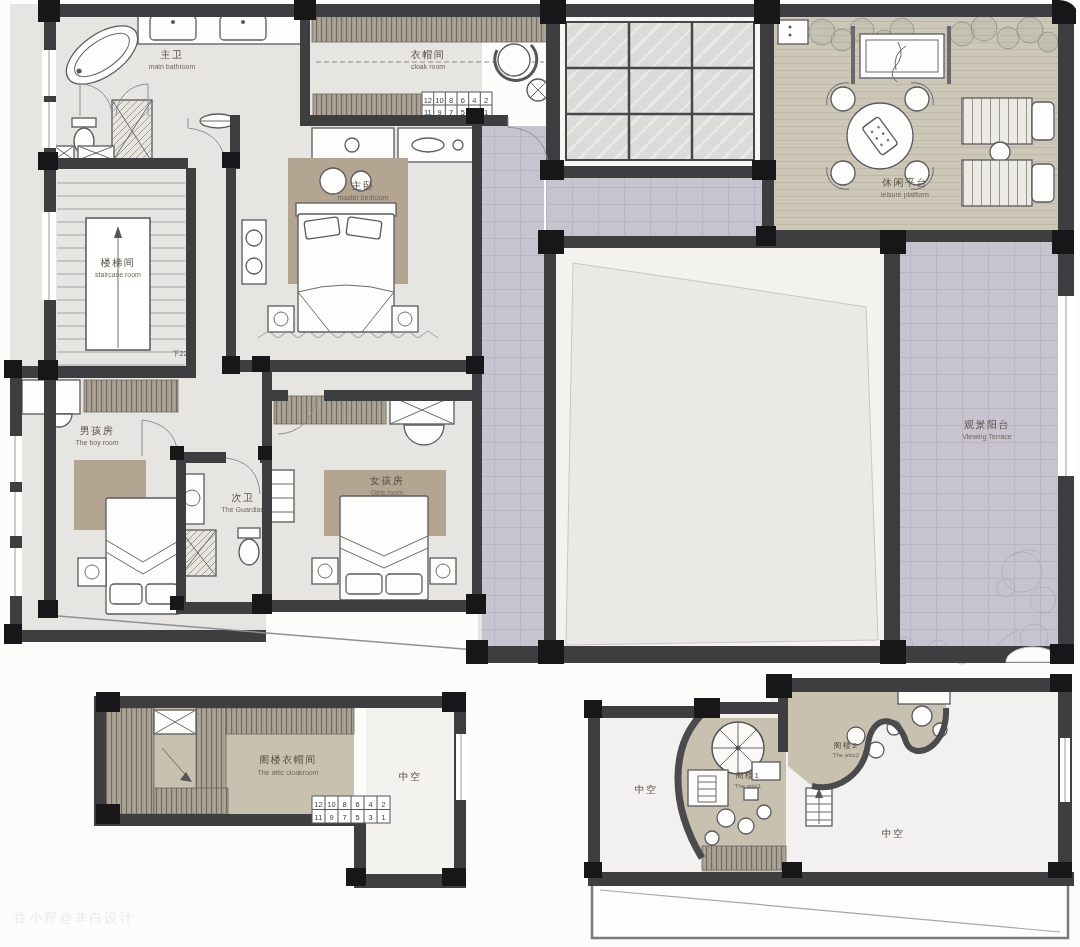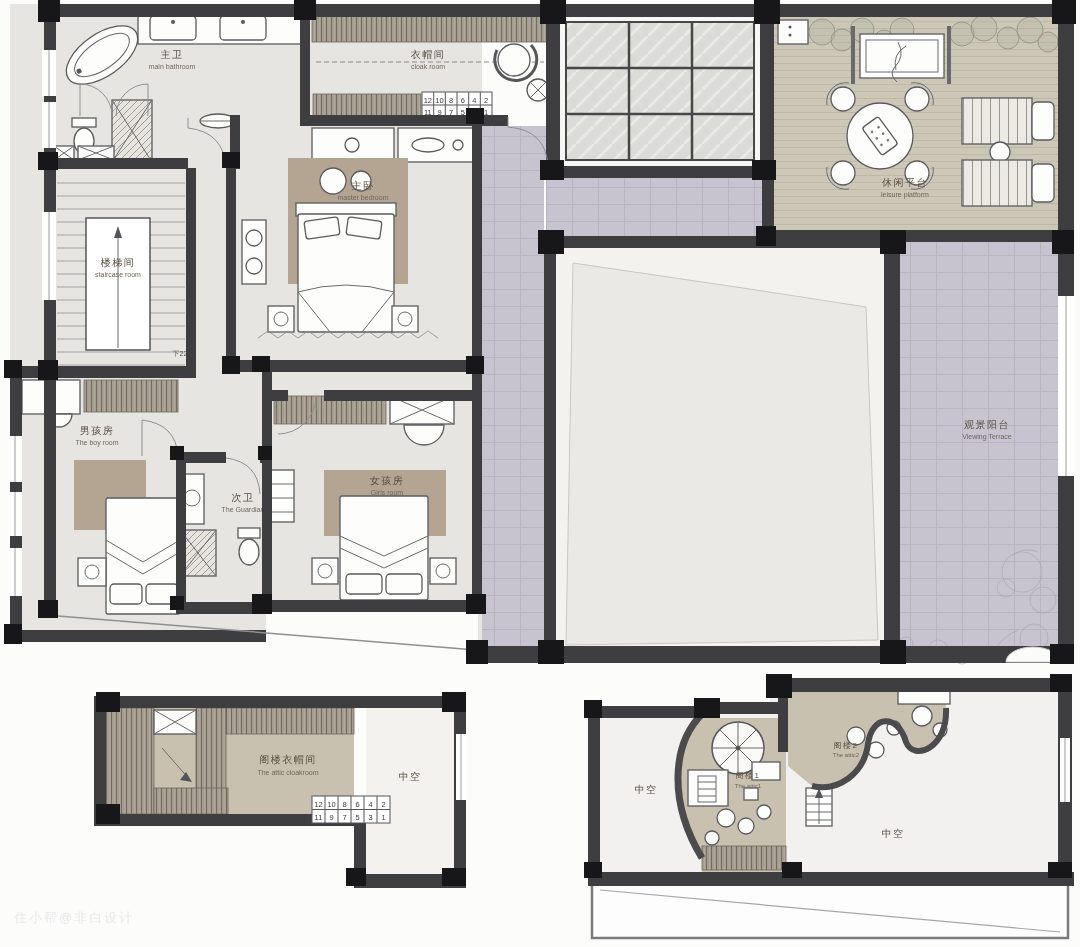--- a/index.html
+++ b/index.html
@@ -1,16 +1,16 @@
 <!DOCTYPE html>
 <html><head>
 <meta charset="utf-8">
 <style>
   html,body{margin:0;padding:0;background:#fcfcfb;}
-  .stage{position:relative;width:1080px;height:947px;background:#fcfcfb;overflow:hidden;}
+  .stage{position:relative;width:1080px;height:947px;background:#fcfcfb;overflow:hidden;border-radius:21px;}
   svg{display:block;}
   .wall{fill:#3e3e41;}
   .col{fill:#17171a;}
   .furn{fill:#fdfdfc;stroke:#5b5b5f;stroke-width:1.3;}
   .thin{stroke:#6a6a6e;stroke-width:1;fill:none;}
   .door{stroke:#8f8f93;stroke-width:1;fill:none;}
   .winline{stroke:#9b9b9e;stroke-width:1;fill:none;}
   .rug{fill:#b3a592;}
   .tan{fill:#c9c1b0;}
   .voidfill{fill:#f3f2ef;}

